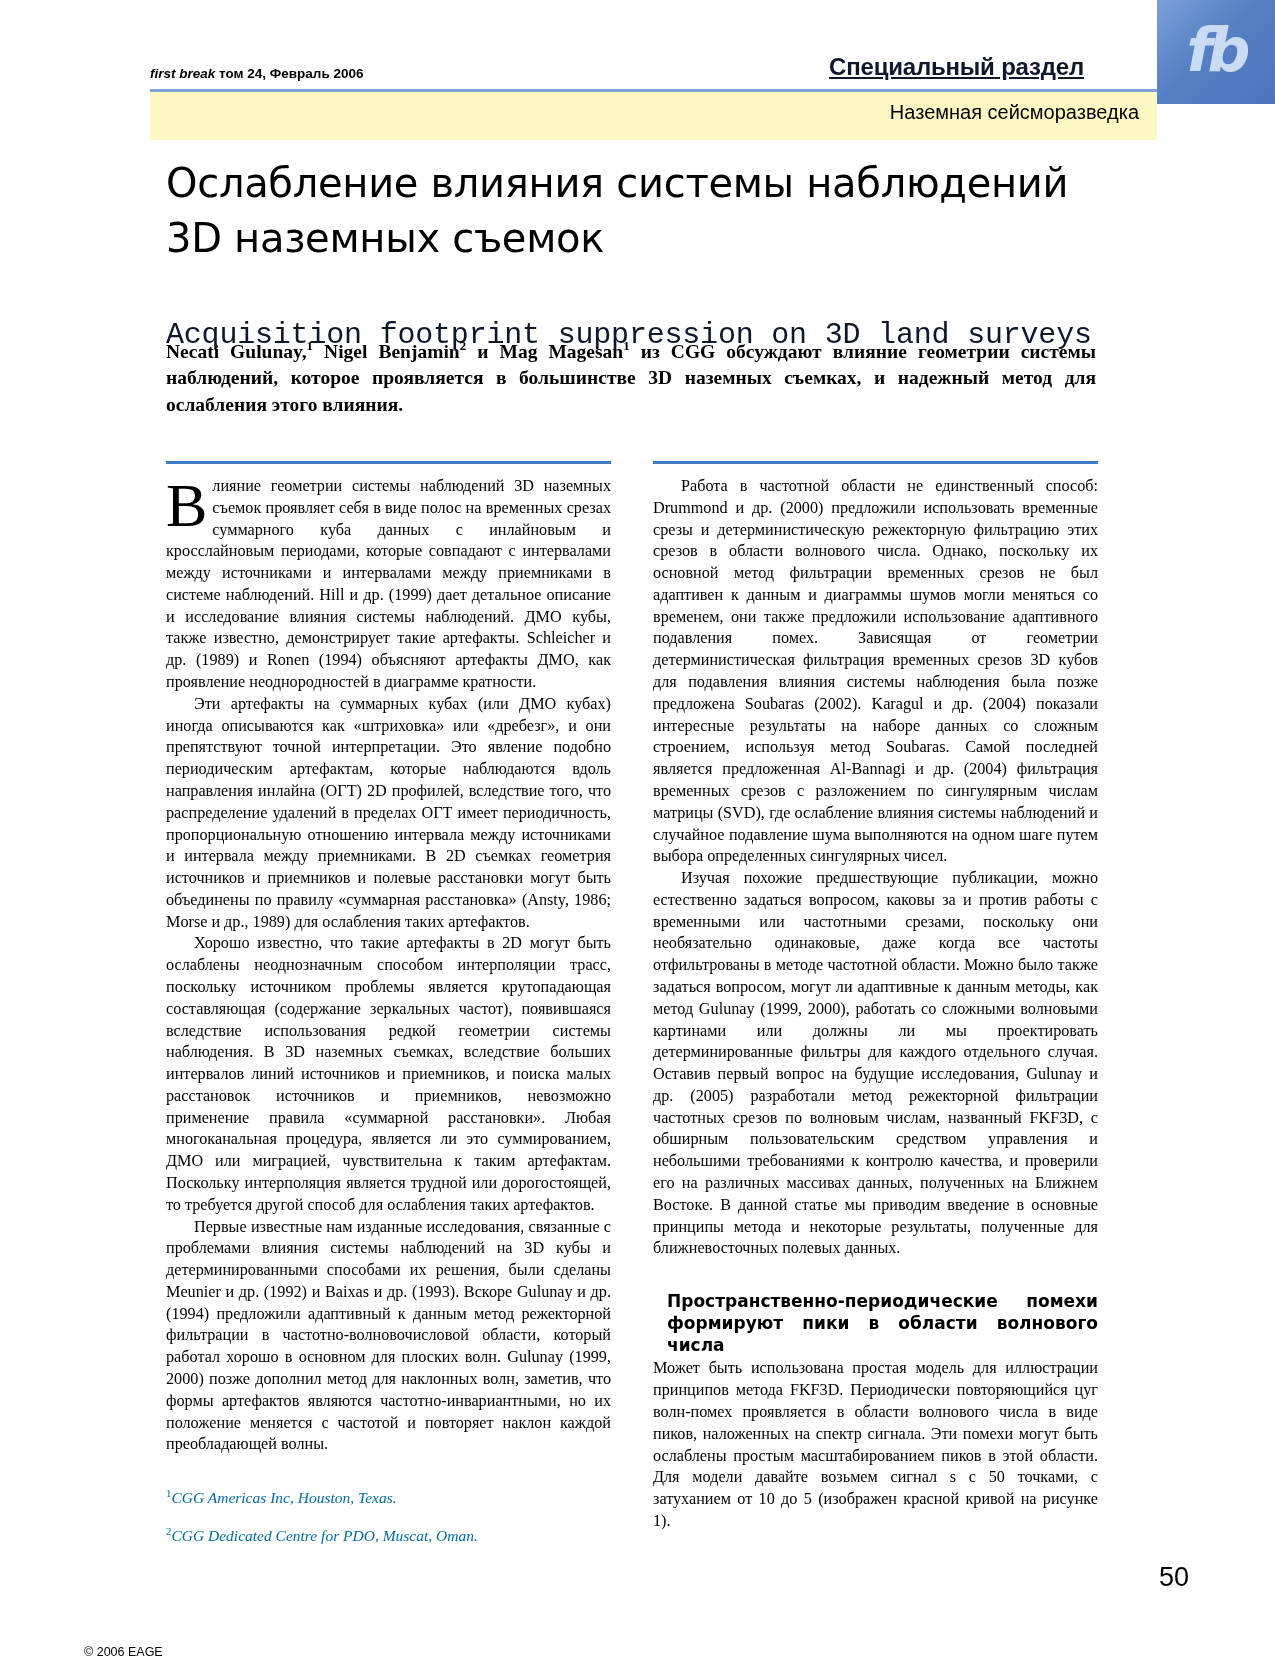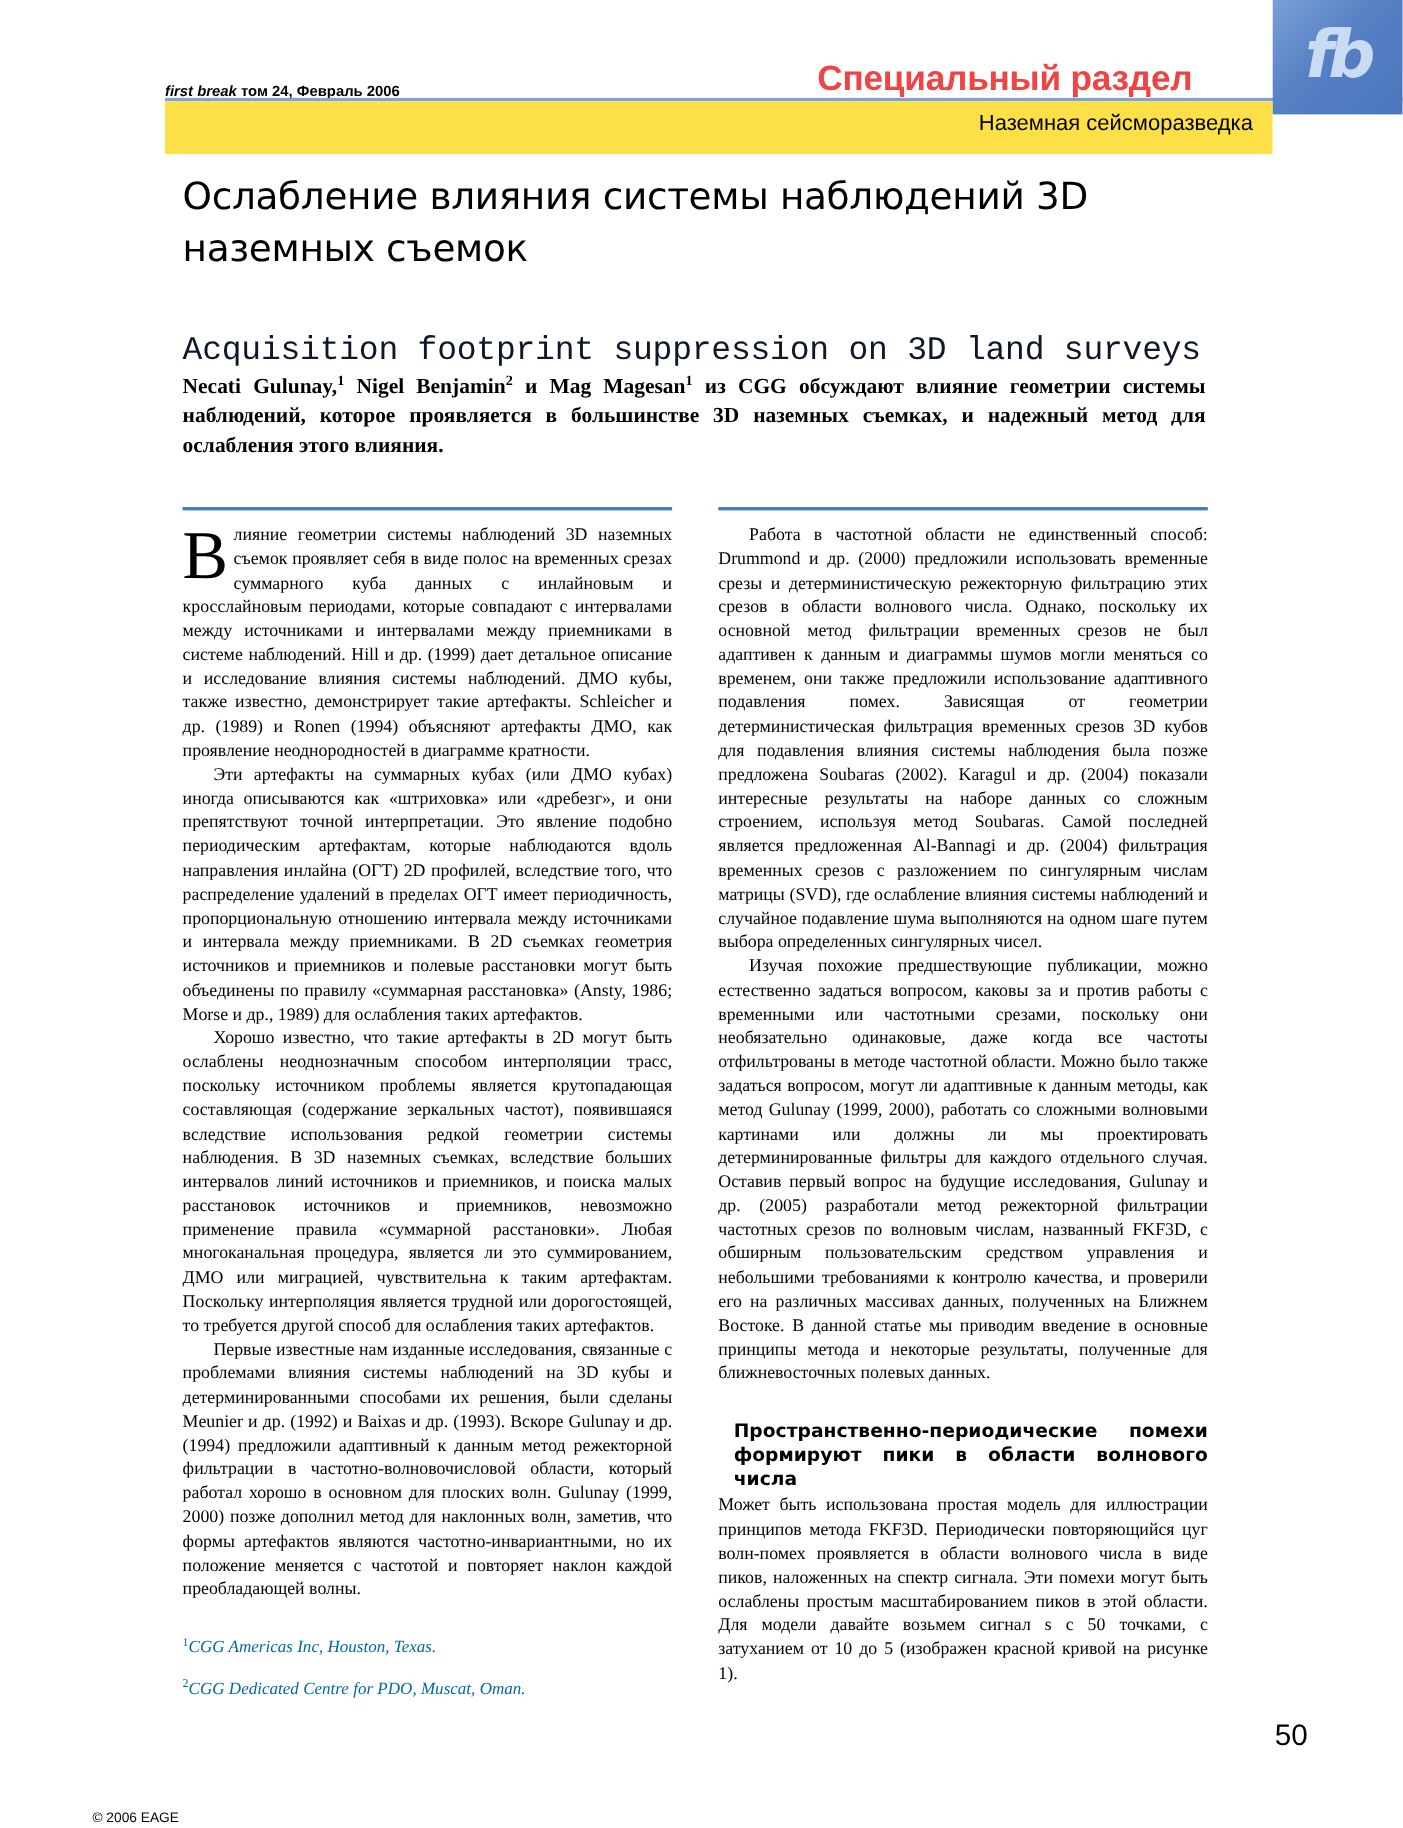--- a/index.html
+++ b/index.html
@@ -58,41 +58,42 @@
     font-size: 13.5px;
     font-weight: 700;
     color: #000;
     white-space: nowrap;
   }
   .masthead .fb-italic {
     font-style: italic;
   }
   .section-title {
     font-family: "Liberation Sans", sans-serif;
-    font-size: 32px;
-    font-weight: 700;
-    color: #ef4444;
+    font-size: 24px;
+    font-weight: 700;
+    color: #0f172a;
     white-space: nowrap;
     letter-spacing: -0.2px;
+    text-decoration: underline;
   }
   .header-rule {
     position: absolute;
     left: 150px;
     top: 89px;
     width: 1125px;
     height: 3px;
     background: #7ea3d6;
   }
   .subsection-band {
     position: absolute;
     left: 150px;
     top: 92px;
     width: 1007px;
     height: 48px;
-    background: #fde047;
+    background: #fef9c3;
   }
   .subsection-band-label {
     position: absolute;
     right: 18px;
     top: 9px;
     font-family: "Liberation Sans", sans-serif;
     font-size: 20px;
     color: #000;
     white-space: nowrap;
   }
@@ -107,21 +108,21 @@
 
   
   .title-block {
     position: absolute;
     left: 166px;
     top: 156px;
     width: 930px;
   }
   .doc-title {
     font-family: "DejaVu Sans", sans-serif;
-    font-size: 34px;
+    font-size: 40px;
     font-weight: 400;
     line-height: 1.38;
     color: #000;
     margin: 0;
     letter-spacing: -0.3px;
   }
   .doc-subtitle {
     font-family: Liberation Mono, monospace;
     font-size: 30px;
     font-weight: 400;

